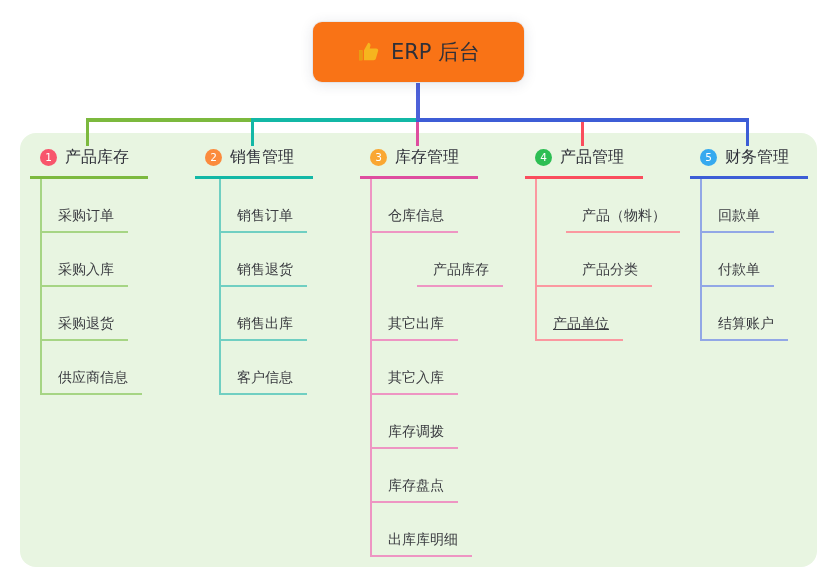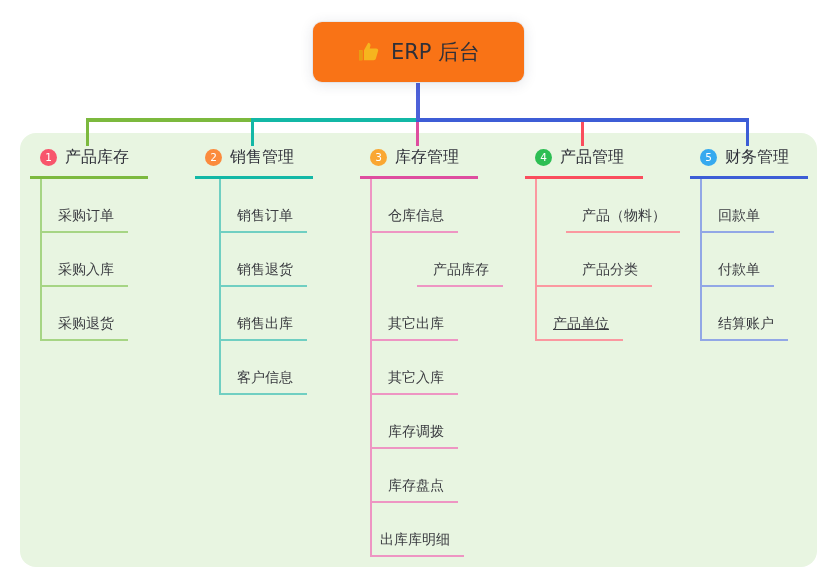--- a/index.html
+++ b/index.html
@@ -66,20 +66,21 @@
   <div id="branches">
       <div class="branch" style="left: 30px;">
         <div class="branch-title" style="border-bottom-color: rgb(124, 185, 62);">
           <span class="badge" style="background: rgb(248, 86, 108);">1</span>
           <span class="branch-title-text">产品库存</span>
         </div>
         <div class="branch-items" style="border-left-color: rgb(166, 213, 132);">
           <div class="branch-item" style="border-bottom-color: rgb(166, 213, 132);">采购订单</div>
           <div class="branch-item" style="border-bottom-color: rgb(166, 213, 132);">采购入库</div>
           <div class="branch-item" style="border-bottom-color: rgb(166, 213, 132);">采购退货</div>
+          <div class="branch-item" style="border-bottom-color: rgb(166, 213, 132);">供应商信息</div>
         </div>
       </div>
       <div class="branch" style="left: 195px;">
         <div class="branch-title" style="border-bottom-color: rgb(19, 184, 166);">
           <span class="badge" style="background: rgb(251, 139, 61);">2</span>
           <span class="branch-title-text">销售管理</span>
         </div>
         <div class="branch-items" style="border-left-color: rgb(112, 207, 194); margin-left: 24px;">
           <div class="branch-item" style="border-bottom-color: rgb(112, 207, 194);">销售订单</div>
           <div class="branch-item" style="border-bottom-color: rgb(112, 207, 194);">销售退货</div>
@@ -92,21 +93,21 @@
           <span class="badge" style="background: rgb(250, 167, 50);">3</span>
           <span class="branch-title-text">库存管理</span>
         </div>
         <div class="branch-items" style="border-left-color: rgb(238, 149, 195);">
           <div class="branch-item" style="border-bottom-color: rgb(238, 149, 195); font-family: Liberation Mono, monospace;">仓库信息</div>
           <div class="branch-item" style="border-bottom-color: rgb(238, 149, 195); margin-left: 45px;">产品库存</div>
           <div class="branch-item" style="border-bottom-color: rgb(238, 149, 195);">其它出库</div>
           <div class="branch-item" style="border-bottom-color: rgb(238, 149, 195);">其它入库</div>
           <div class="branch-item" style="border-bottom-color: rgb(238, 149, 195);">库存调拨</div>
           <div class="branch-item" style="border-bottom-color: rgb(238, 149, 195);">库存盘点</div>
-          <div class="branch-item" style="border-bottom-color: rgb(238, 149, 195); padding-left: 8px;">出库库明细</div>
+          <div class="branch-item" style="border-bottom-color: rgb(238, 149, 195);">出库库明细</div>
         </div>
       </div>
       <div class="branch" style="left: 525px;">
         <div class="branch-title" style="border-bottom-color: rgb(250, 77, 93);">
           <span class="badge" style="background: rgb(45, 190, 83);">4</span>
           <span class="branch-title-text">产品管理</span>
         </div>
         <div class="branch-items" style="border-left-color: rgb(251, 152, 160);">
           <div class="branch-item" style="border-bottom-color: rgb(251, 152, 160); margin-left: 29px;">产品（物料）</div>
           <div class="branch-item" style="border-bottom-color: rgb(251, 152, 160); padding-left: 45px;">产品分类</div>

